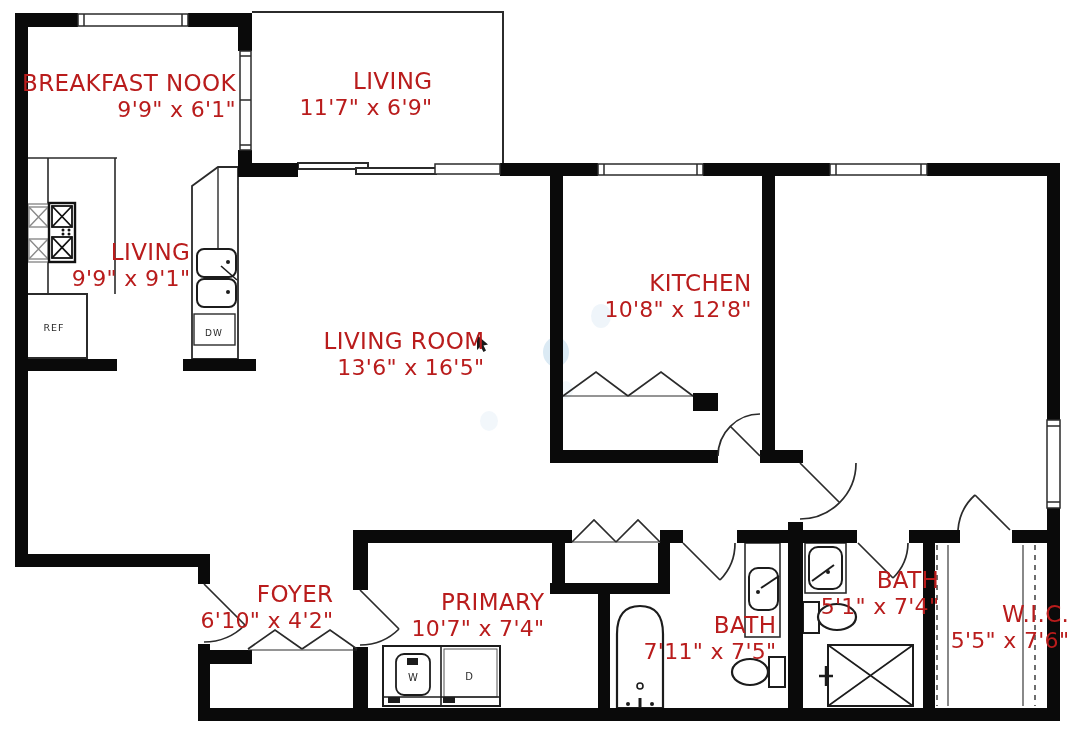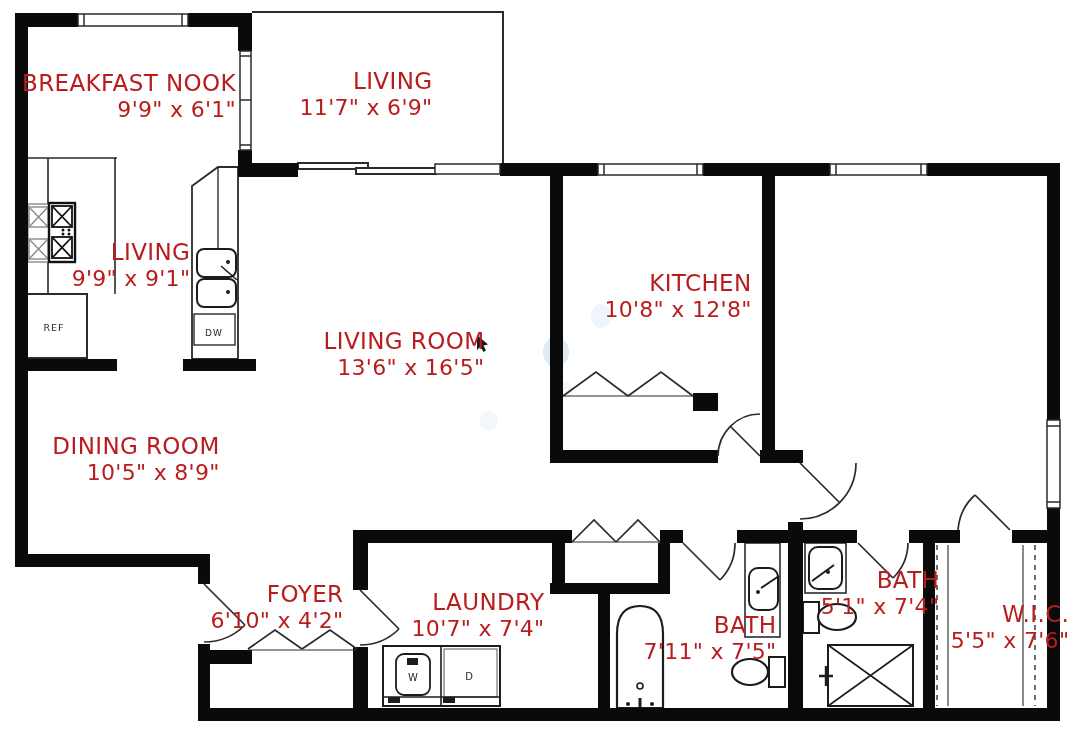--- a/index.html
+++ b/index.html
@@ -269,30 +269,26 @@
     <div class="room-dims">9'9" x 9'1"</div>
   </div>
   <div class="room-label" style="left:404px;top:355px">
     <div class="room-name">LIVING ROOM</div>
     <div class="room-dims">13'6" x 16'5"</div>
   </div>
   <div class="room-label" style="left:678px;top:297px">
     <div class="room-name">KITCHEN</div>
     <div class="room-dims">10'8" x 12'8"</div>
   </div>
-  <div class="room-label" style="left:136px;top:460px">
-    <div class="room-name">DINING ROOM</div>
-    <div class="room-dims">10'5" x 8'9"</div>
-  </div>
-  <div class="room-label" style="left:277px;top:608px">
+  <div class="room-label" style="left:267px;top:608px">
     <div class="room-name">FOYER</div>
     <div class="room-dims">6'10" x 4'2"</div>
   </div>
   <div class="room-label" style="left:478px;top:616px">
-    <div class="room-name">LAUNDRY</div>
+    <div class="room-name">PRIMARY</div>
     <div class="room-dims">10'7" x 7'4"</div>
   </div>
   <div class="room-label" style="left:710px;top:639px">
     <div class="room-name">BATH</div>
     <div class="room-dims">7'11" x 7'5"</div>
   </div>
   <div class="room-label" style="left:880px;top:594px">
     <div class="room-name">BATH</div>
     <div class="room-dims">5'1" x 7'4"</div>
   </div>

